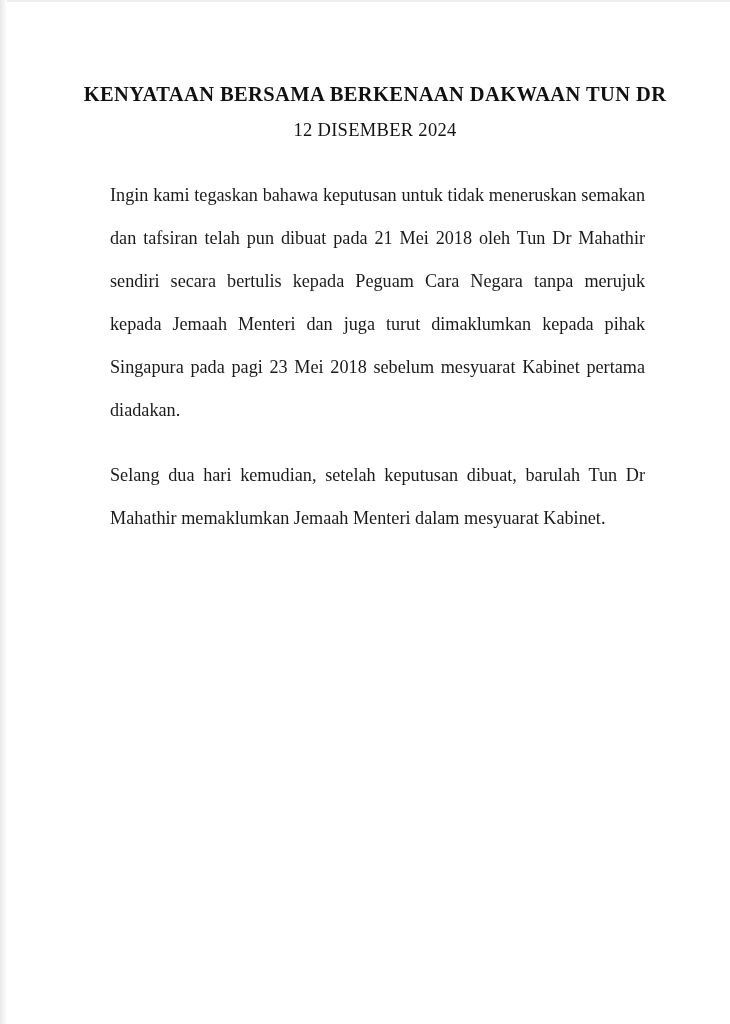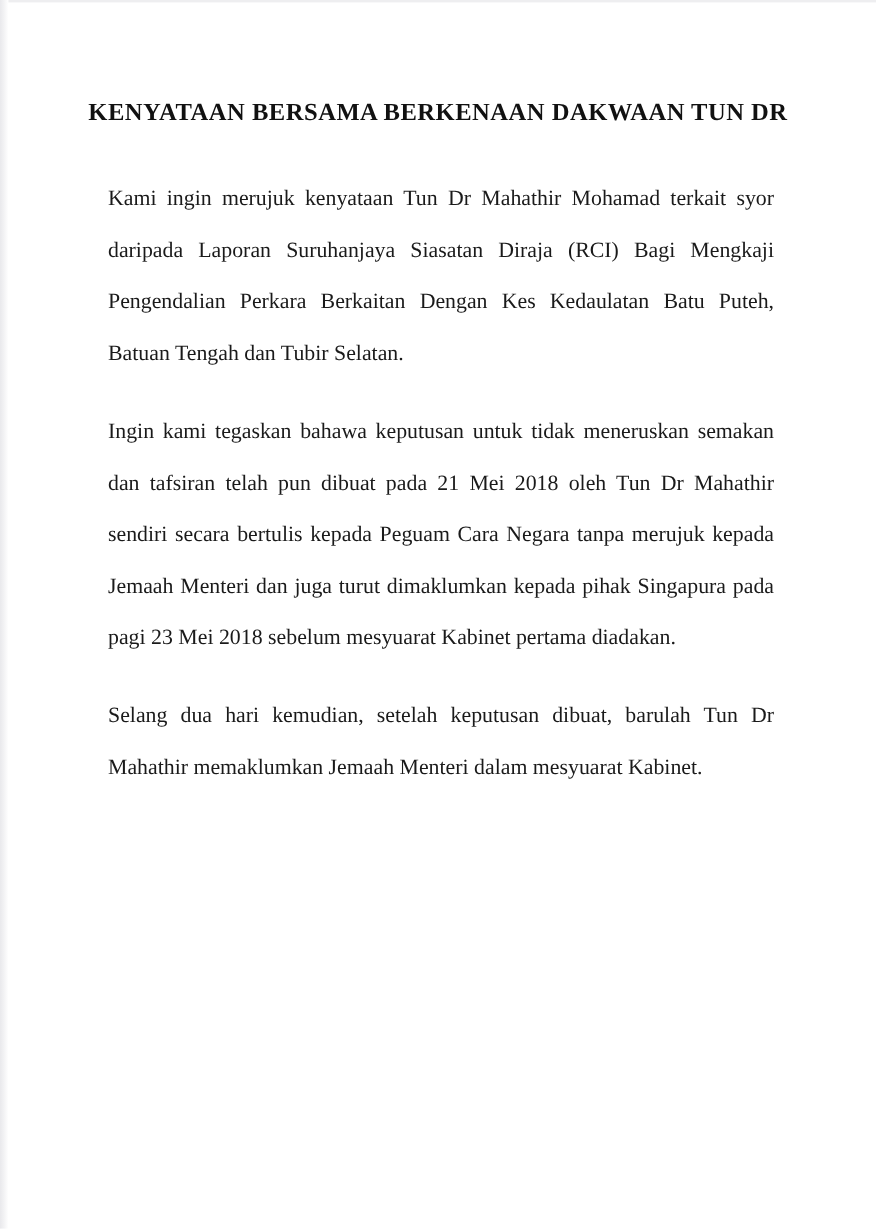--- a/index.html
+++ b/index.html
@@ -34,20 +34,21 @@
     width: 730px;
     height: 2px;
     background: #eeeef0;
     pointer-events: none;
   }
 
   .page {
     position: absolute;
     inset: 0;
     padding: 0;
+    margin-left: 20px;
   }
 
   .doc-header {
     padding-top: 78px;
     text-align: center;
   }
 
   .doc-title {
     font-size: 20.5px;
     font-weight: bold;
@@ -93,21 +94,21 @@
 
 <div class="scan-edge-top"></div>
 <div class="scan-edge-left"></div>
 
 <div class="page">
 
   <header class="doc-header">
     <h1 class="doc-title">
       <span class="title-line">KENYATAAN BERSAMA BERKENAAN DAKWAAN TUN DR</span>
     </h1>
+    <div class="doc-date">12 DISEMBER 2024</div>
   </header>
 
   <main class="doc-body">
-    <p class="doc-para">Kami ingin merujuk kenyataan Tun Dr Mahathir Mohamad terkait syor daripada Laporan Suruhanjaya Siasatan Diraja (RCI) Bagi Mengkaji Pengendalian Perkara Berkaitan Dengan Kes Kedaulatan Batu Puteh, Batuan Tengah dan Tubir Selatan.</p>
     <p class="doc-para">Ingin kami tegaskan bahawa keputusan untuk tidak meneruskan semakan dan tafsiran telah pun dibuat pada 21 Mei 2018 oleh Tun Dr Mahathir sendiri secara bertulis kepada Peguam Cara Negara tanpa merujuk kepada Jemaah Menteri dan juga turut dimaklumkan kepada pihak Singapura pada pagi 23 Mei 2018 sebelum mesyuarat Kabinet pertama diadakan.</p>
     <p class="doc-para">Selang dua hari kemudian, setelah keputusan dibuat, barulah Tun Dr Mahathir memaklumkan Jemaah Menteri dalam mesyuarat Kabinet.</p>
   </main>
 
 </div>
 
 </body></html>

